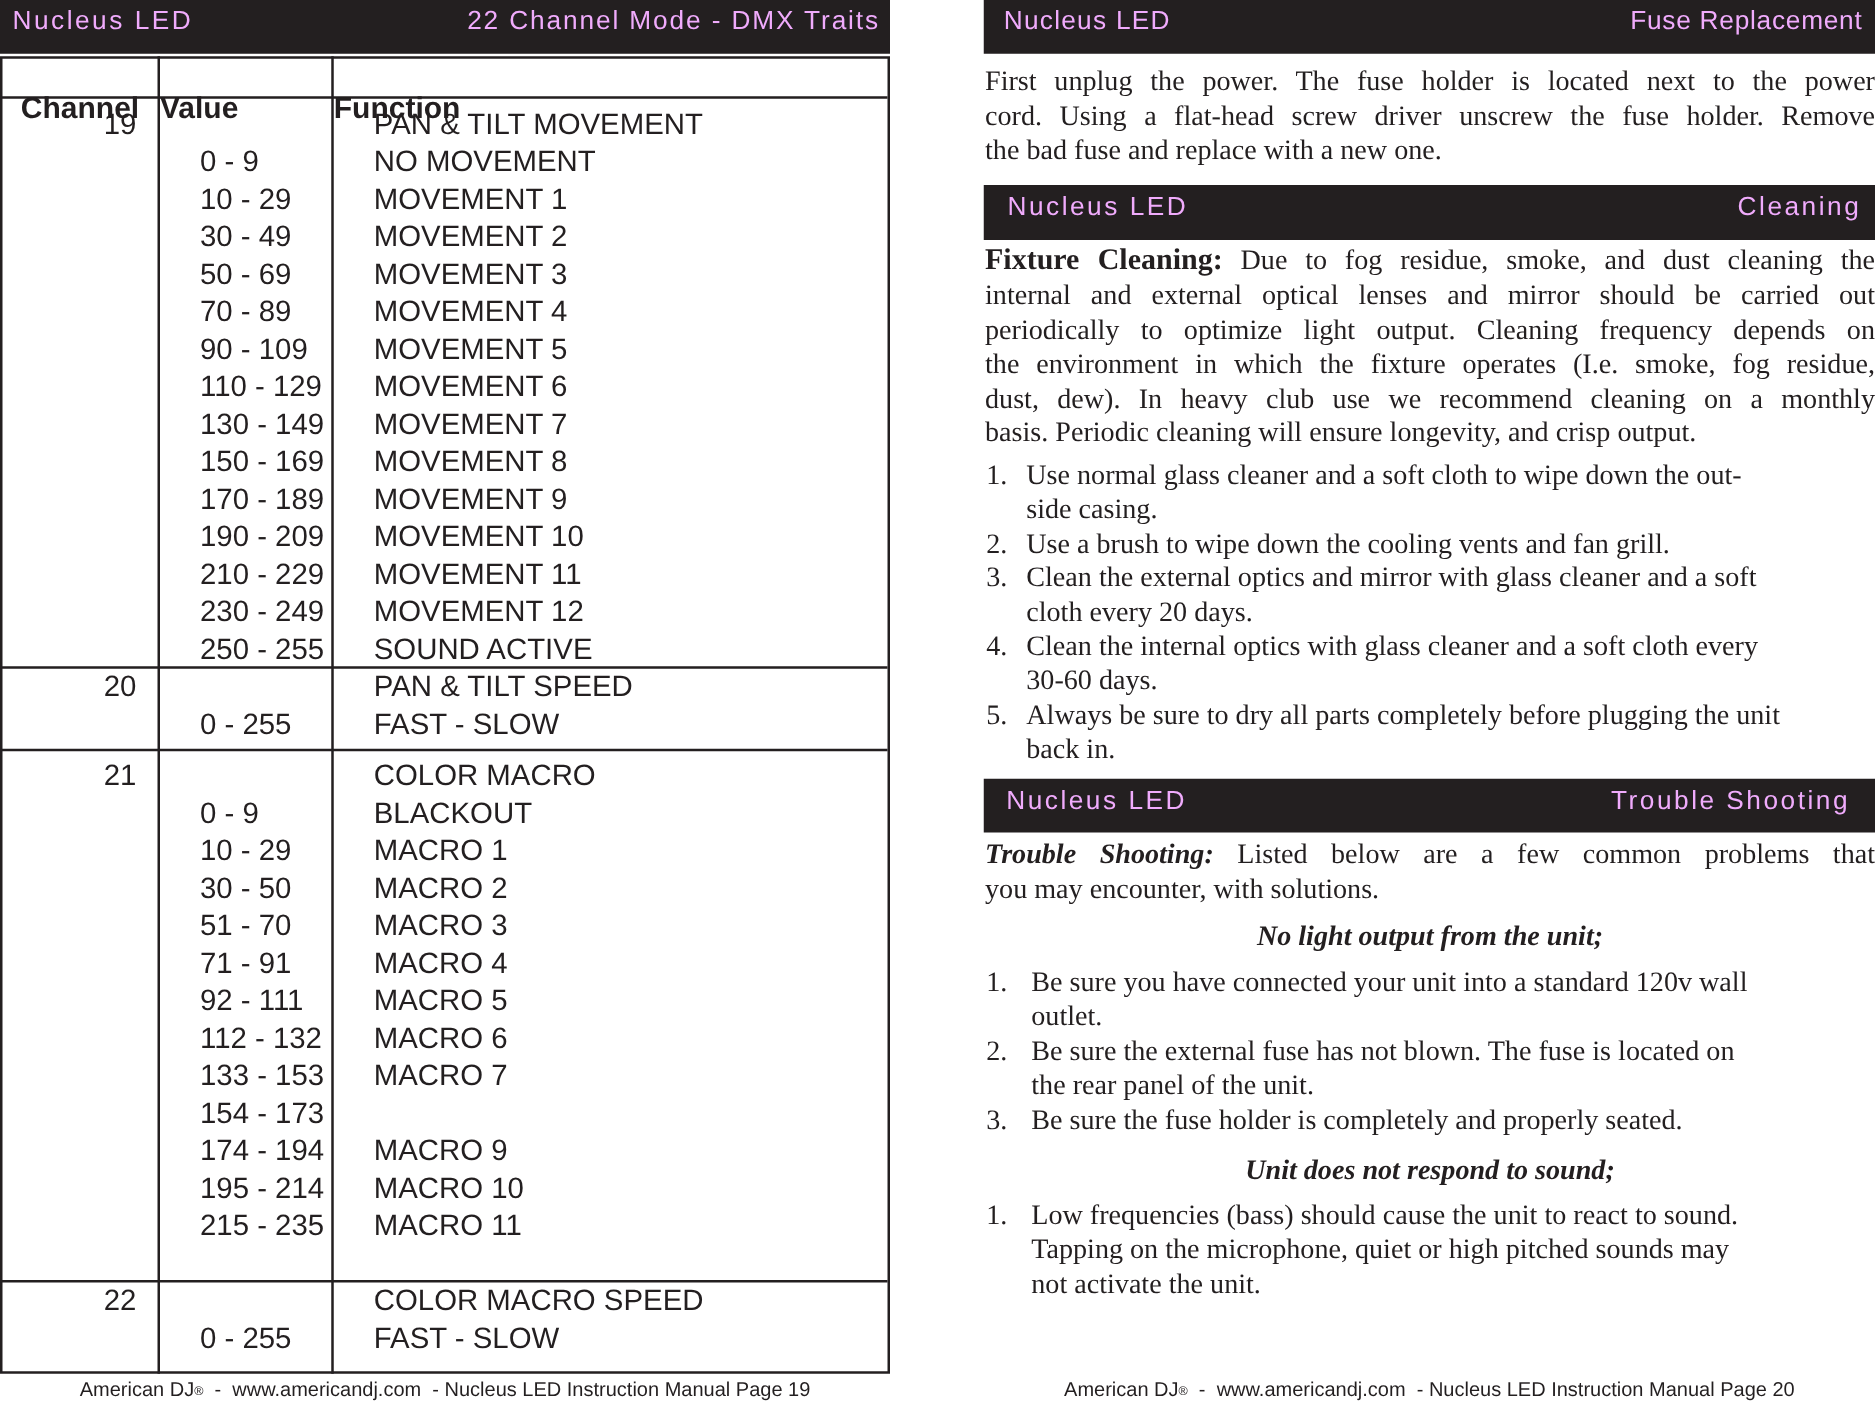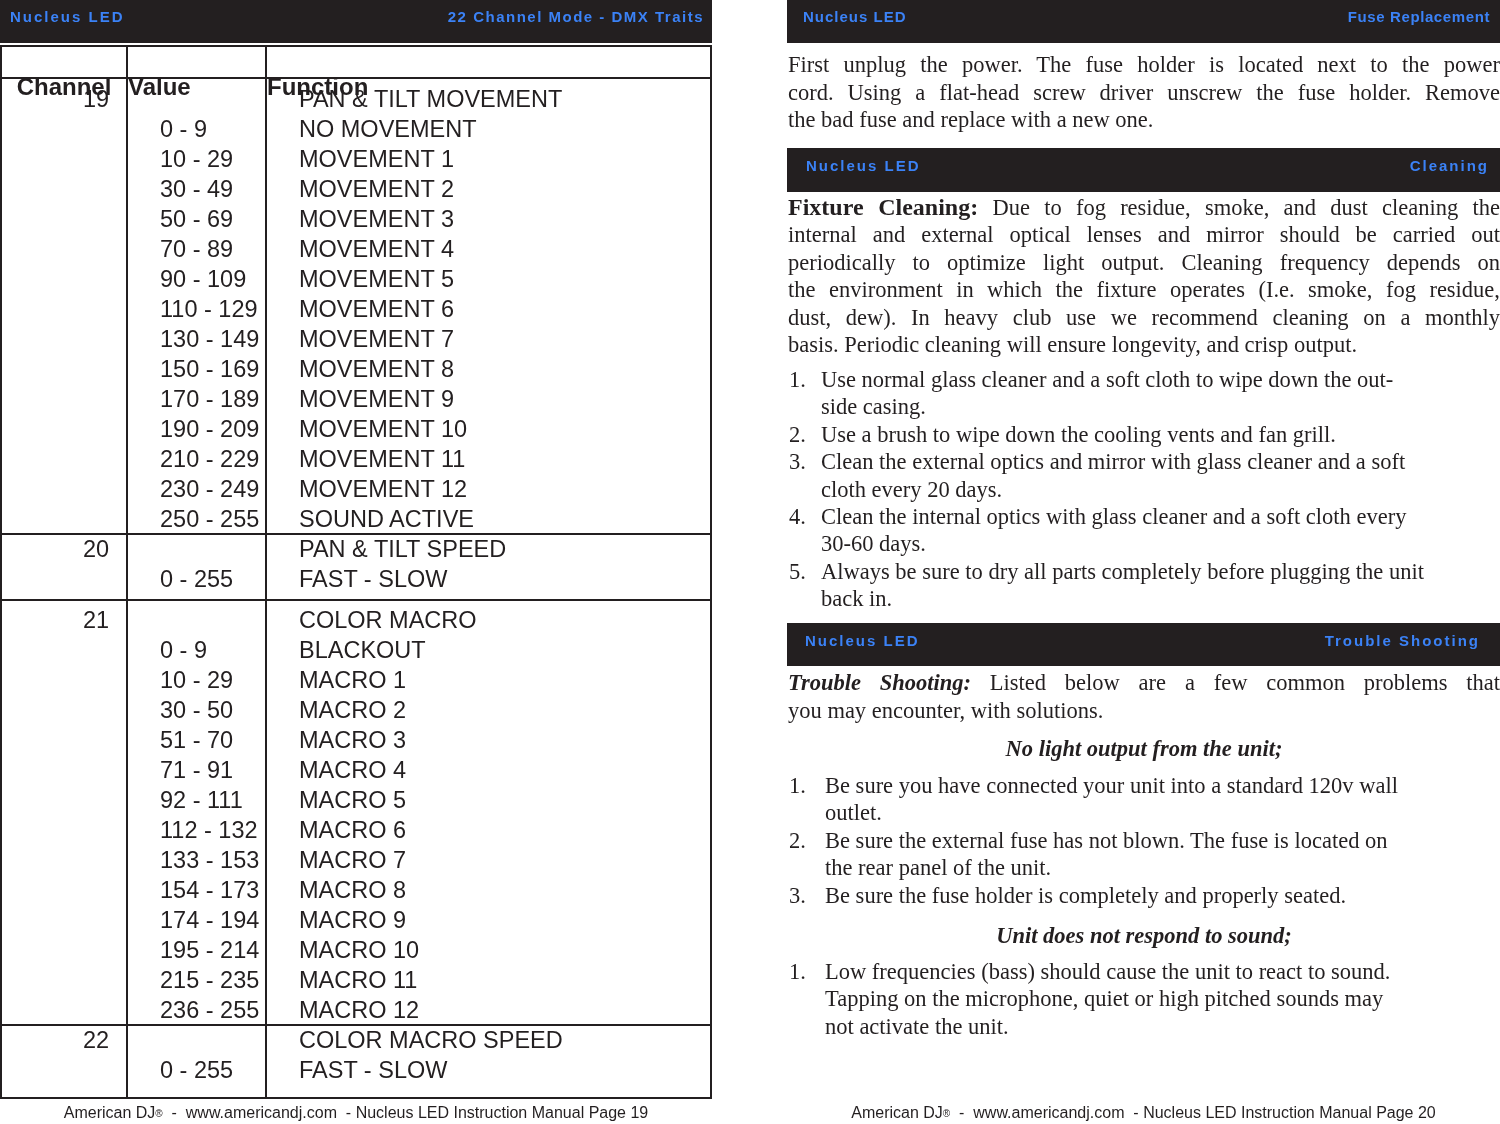--- a/index.html
+++ b/index.html
@@ -4,22 +4,22 @@
 <style>
   html, body { margin:0; padding:0; }
   body {
     width:1500px; height:1124px; overflow:hidden; background:#ffffff;
     position:relative; color:#231f20;
     font-family:"Liberation Sans", "DejaVu Sans", sans-serif;
   }
 
   
   .bar {
-    position:absolute; background:#231f20; color:#3b82f6;
-    font-weight:bold; font-size:15px; box-sizing:border-box;
+    position:absolute; background:#231f20; color:#f0abfc;
+    font-weight:normal; font-size:21px; box-sizing:border-box;
   }
   .bar .b-left { position:absolute; top:0; }
   .bar .b-right { position:absolute; top:0; text-align:right; }
 
   .bar-left { left:0; top:0; width:712px; height:43px; line-height:34px; letter-spacing:1.5px; }
   .bar-left .b-left { left:10px; letter-spacing:2px; }
   .bar-left .b-right { right:8px; }
 
   .bar-fuse { left:787px; top:0; width:713px; height:43px; line-height:34px; letter-spacing:0.6px; }
   .bar-fuse .b-left { left:16px; letter-spacing:1px; }
@@ -197,37 +197,32 @@
       <div class="row">
           <span class="c-val">112 - 132</span>
           <span class="c-fn">MACRO 6</span>
         </div>
       <div class="row">
           <span class="c-val">133 - 153</span>
           <span class="c-fn">MACRO 7</span>
         </div>
       <div class="row">
           <span class="c-val">154 - 173</span>
-          <span class="c-fn">MACRO 8</span>
         </div>
       <div class="row">
           <span class="c-val">174 - 194</span>
           <span class="c-fn">MACRO 9</span>
         </div>
       <div class="row">
           <span class="c-val">195 - 214</span>
           <span class="c-fn">MACRO 10</span>
         </div>
       <div class="row">
           <span class="c-val">215 - 235</span>
           <span class="c-fn">MACRO 11</span>
-        </div>
-      <div class="row">
-          <span class="c-val">236 - 255</span>
-          <span class="c-fn">MACRO 12</span>
         </div>
     </div>
 
     <div class="block" style="top:1025px">
       <div class="row">
         <span class="c-ch">22</span>
         <span class="c-fn">COLOR MACRO SPEED</span>
       </div>
       <div class="row">
           <span class="c-val">0 - 255</span>

